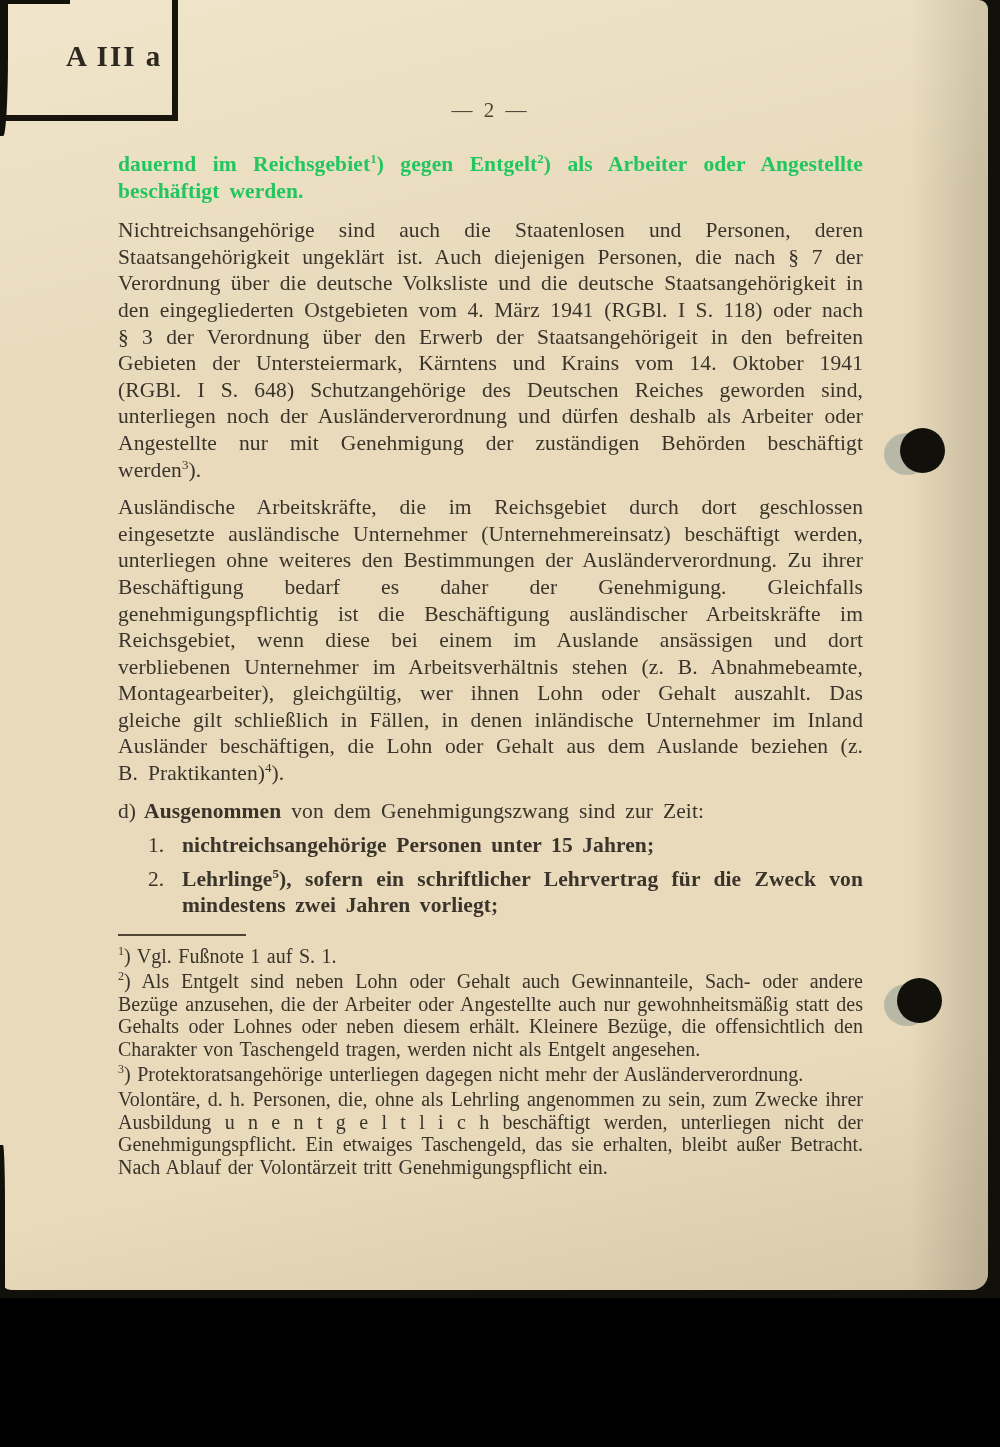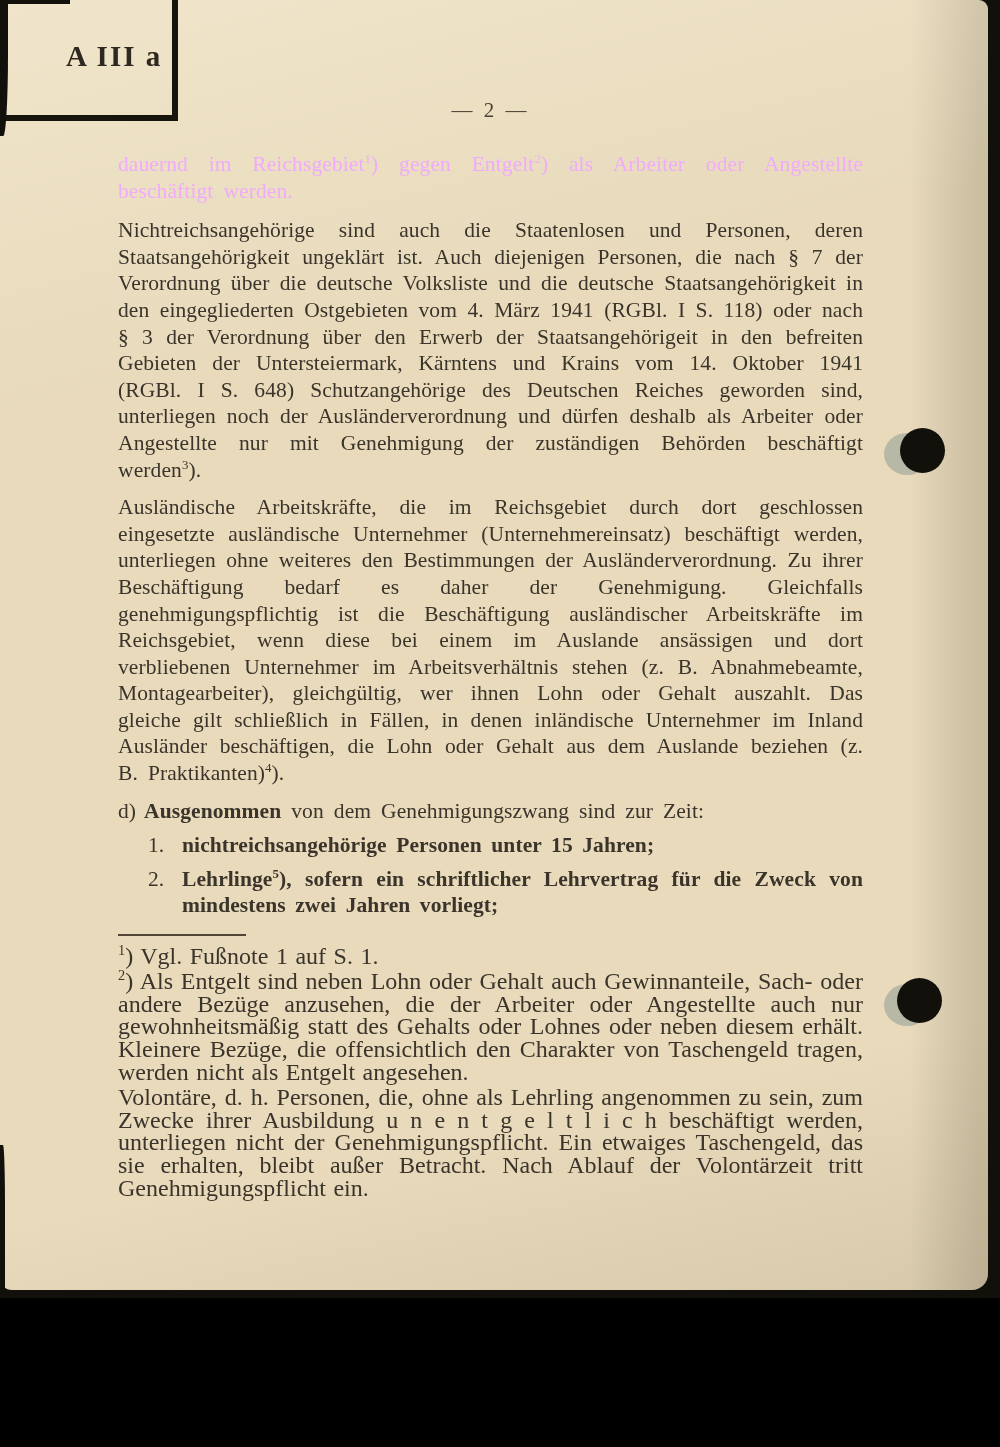--- a/index.html
+++ b/index.html
@@ -61,39 +61,39 @@
     position:absolute;left:118px;top:151px;width:745px;
     color:var(--ink);
   }
   .para{
     margin:0 0 11px 0;
     font-size:21.5px;line-height:26.6px;
     text-align:justify;
     word-spacing:4.5px;
     letter-spacing:.1px;
   }
-  .para.lead{font-weight:normal;margin-bottom:13px;color:#f0abfc;}
+  .para.lead{font-weight:bold;margin-bottom:13px;color:#22c55e;}
   sup{font-size:.6em;line-height:0;vertical-align:super;}
   .exc{margin-top:6px;margin-bottom:8px;}
   .exc .d-prefix{display:inline-block;width:26px;}
   .list-item{
     display:flex;margin:2px 0 7px 30px;
     font-size:21.5px;line-height:26.6px;color:var(--ink);
   }
   .list-item .num{flex:0 0 34px;}
   .list-item .item-body{flex:1;text-align:justify;word-spacing:4px;letter-spacing:.1px;font-weight:bold;}
   
   .fn-rule{
     width:128px;height:0;
     border:none;border-top:2px solid #514635;
     margin:15px 0 9px 0;
   }
   .footnotes p{
     margin:0 0 2px 0;
-    font-size:24px;line-height:22.8px;
+    font-size:20px;line-height:22.8px;
     text-align:justify;word-spacing:1.5px;
     color:var(--ink);
   }
   
   .hole{position:absolute;width:45px;height:45px;border-radius:50%;background:var(--stamp);}
   .hole-shadow{position:absolute;width:46px;height:42px;border-radius:50%;background:#a8aca0;opacity:.75;}
   .hole-shadow.s1{left:884px;top:433px;}
   .hole.h1{left:900px;top:428px;}
   .hole-shadow.s2{left:884px;top:984px;}
   .hole.h2{left:897px;top:978px;}
@@ -139,20 +139,21 @@
     <div class="list-item">
       <span class="num">2.</span>
       <span class="item-body"><span>Lehrlinge</span><sup>5</sup><span>), sofern ein schriftlicher Lehrvertrag für die Zweck von mindestens zwei Jahren vorliegt;</span></span>
     </div>
 
     <hr class="fn-rule">
 
     <div class="footnotes">
       <p><sup>1</sup><span>) Vgl. Fußnote 1 auf S. 1.</span></p>
       <p><sup>2</sup><span>) Als Entgelt sind neben Lohn oder Gehalt auch Gewinnanteile, Sach- oder andere Bezüge anzusehen, die der Arbeiter oder Angestellte auch nur gewohnheitsmäßig statt des Gehalts oder Lohnes oder neben diesem erhält. Kleinere Bezüge, die offensichtlich den Charakter von Taschengeld tragen, werden nicht als Entgelt angesehen.</span></p>
+      <p><sup>3</sup><span>) Protektoratsangehörige unterliegen dagegen nicht mehr der Ausländerverordnung.</span></p>
       <p><span>Volontäre, d. h. Personen, die, ohne als Lehrling angenommen zu sein, zum Zwecke ihrer Ausbildung u n e n t g e l t l i c h beschäftigt werden, unterliegen nicht der Genehmigungspflicht. Ein etwaiges Taschengeld, das sie erhalten, bleibt außer Betracht. Nach Ablauf der Volontärzeit tritt Genehmigungspflicht ein.</span></p>
     </div>
 
   </div>
 
   <div class="hole-shadow s1"></div>
   <div class="hole h1"></div>
   <div class="hole-shadow s2"></div>
   <div class="hole h2"></div>
 

